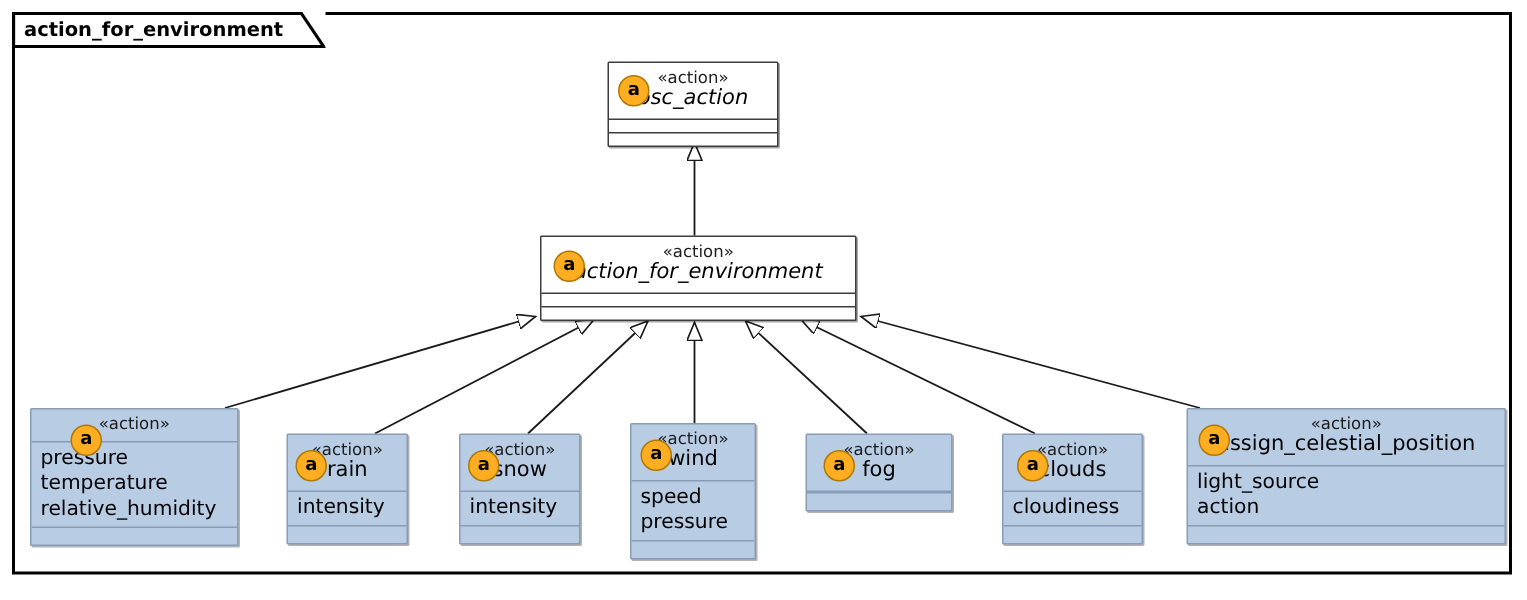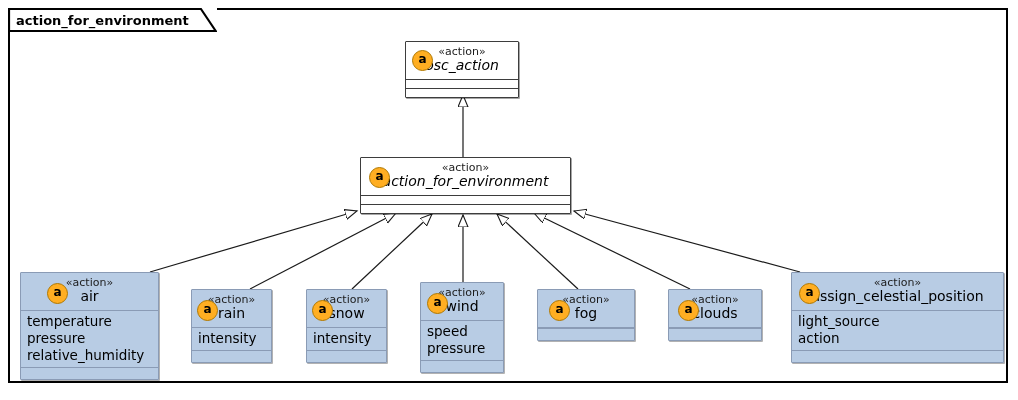--- a/index.html
+++ b/index.html
@@ -153,26 +153,25 @@
     <div class="sep"></div>
     <div class="empty"></div>
     <div class="sep"></div>
     <div class="empty"></div>
   </div>
 
   <div class="cls" style="left:20px;top:272px;width:139px;">
     <div class="hdr">
       <span class="badge" style="left:26px;top:10px;">a</span>
       <span class="stereo">«action»</span>
-      <span class="cname">air</span>
-    </div>
-    <div class="sep"></div>
-    <div class="attrs">
+    </div>
+    <div class="sep"></div>
+    <div class="attrs">
+      <div>pressure</div>
       <div>temperature</div>
-      <div>pressure</div>
       <div>relative_humidity</div>
     </div>
     <div class="sep"></div>
     <div class="empty"></div>
   </div>
 
   <div class="cls" style="left:191px;top:289px;width:81px;">
     <div class="hdr">
       <span class="badge" style="left:5px;top:10px;">a</span>
       <span class="stereo">«action»</span>
@@ -226,20 +225,23 @@
     <div class="empty"></div>
   </div>
 
   <div class="cls" style="left:668px;top:289px;width:94px;">
     <div class="hdr">
       <span class="badge" style="left:9px;top:10px;">a</span>
       <span class="stereo">«action»</span>
       <span class="cname">clouds</span>
     </div>
     <div class="sep"></div>
+    <div class="attrs">
+      <div>cloudiness</div>
+    </div>
     <div class="sep"></div>
     <div class="empty"></div>
   </div>
 
   <div class="cls" style="left:791px;top:272px;width:213px;">
     <div class="hdr">
       <span class="badge" style="left:7px;top:10px;">a</span>
       <span class="stereo">«action»</span>
       <span class="cname">assign_celestial_position</span>
     </div>

